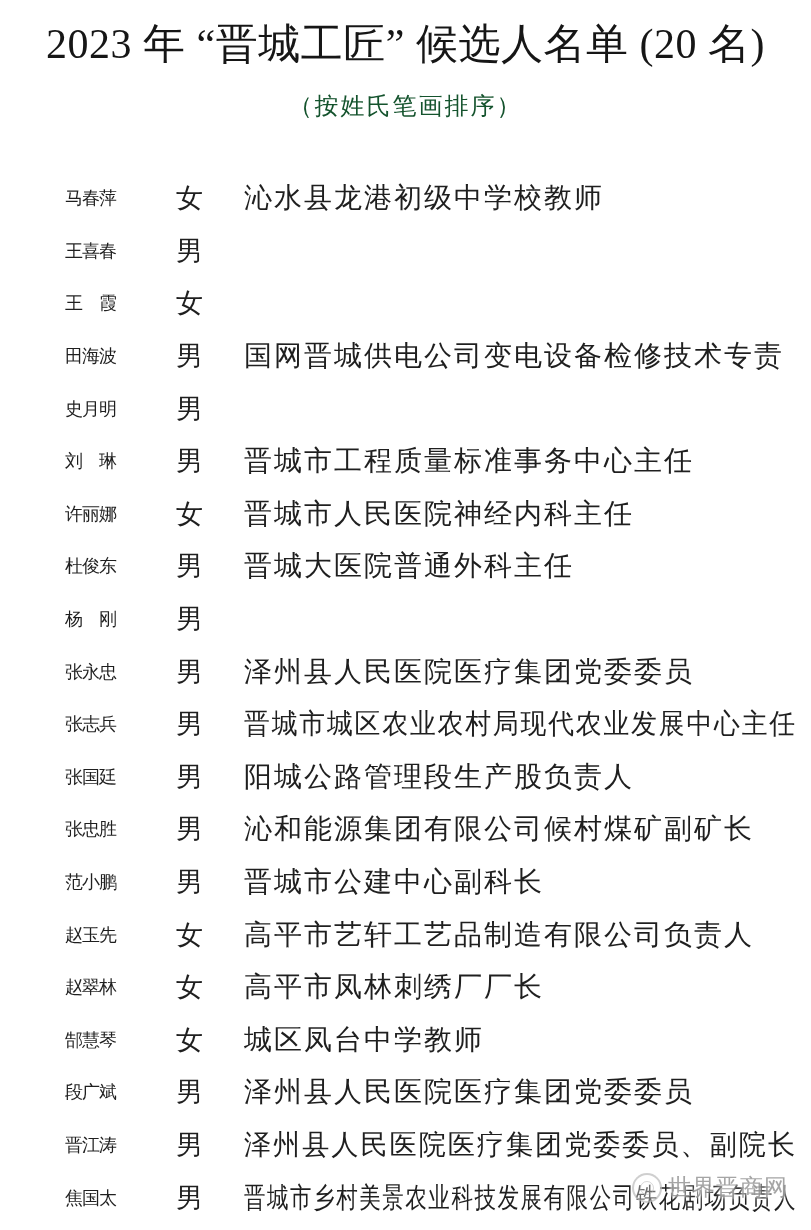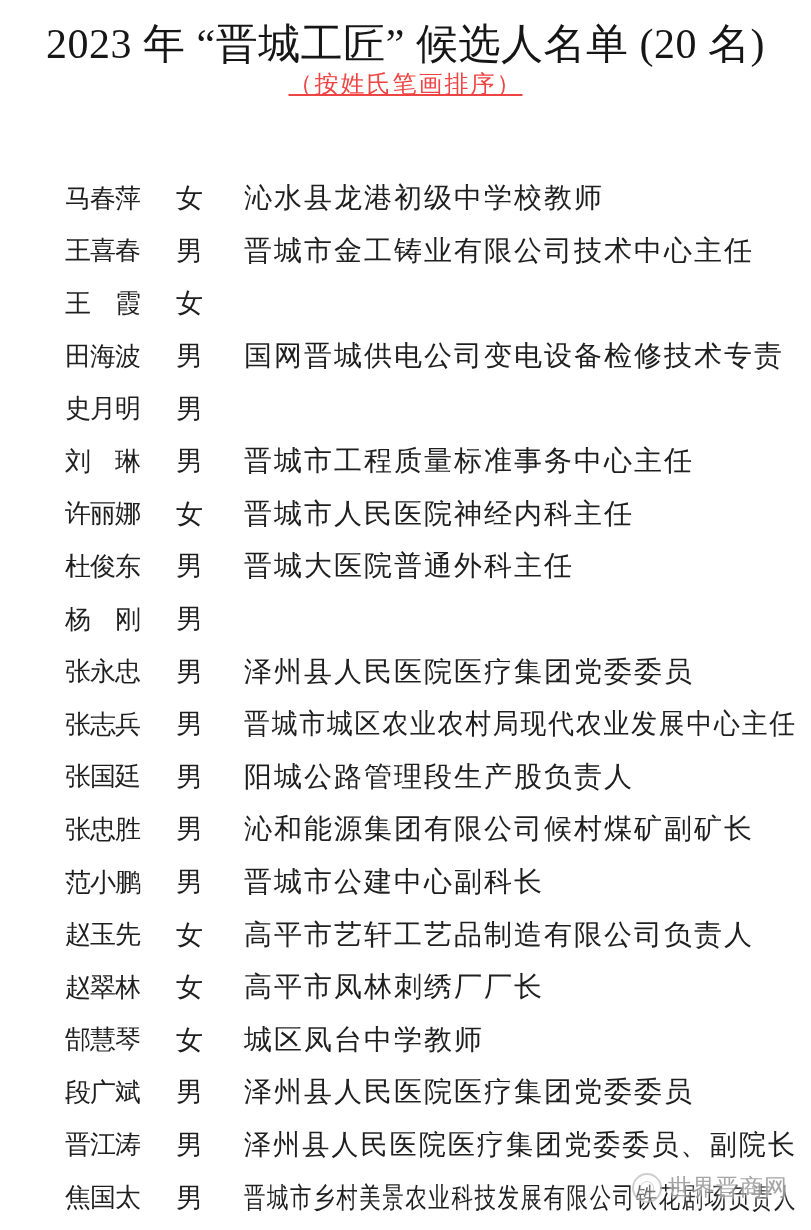--- a/index.html
+++ b/index.html
@@ -24,43 +24,42 @@
   .title {
     padding-top: 20px;
     text-align: center;
     font-size: 42px;
     line-height: 1.15;
     letter-spacing: 0.5px;
     white-space: nowrap;
     color: #161616;
   }
   .subtitle {
-    margin-top: 0;
+    margin-top: 22px;
     text-align: center;
     font-size: 24px;
     letter-spacing: 2px;
-    color: #ef4444;
-    text-decoration: underline;
+    color: #14532d;
   }
   .list {
     position: absolute;
     top: 172px;
     left: 0;
     width: 811px;
   }
   .row {
     height: 52.6px;
     display: flex;
     align-items: center;
     white-space: nowrap;
   }
   .name {
     margin-left: 65px;
     width: 75px;
-    font-size: 26px;
+    font-size: 18px;
     letter-spacing: -1px;
     flex: 0 0 auto;
   }
   .gender {
     margin-left: 36px;
     width: 30px;
     font-size: 27px;
     flex: 0 0 auto;
   }
   .desc {
@@ -117,21 +116,20 @@
 
   <div class="list" id="candidate-list">
       <div class="row">
         <span class="name">马春萍</span>
         <span class="gender">女</span>
         <span class="desc">沁水县龙港初级中学校教师</span>
       </div>
       <div class="row">
         <span class="name">王喜春</span>
         <span class="gender">男</span>
-        <span class="desc">晋城市金工铸业有限公司技术中心主任</span>
       </div>
       <div class="row">
         <span class="name">王　霞</span>
         <span class="gender">女</span>
       </div>
       <div class="row">
         <span class="name">田海波</span>
         <span class="gender">男</span>
         <span class="desc">国网晋城供电公司变电设备检修技术专责</span>
       </div>

